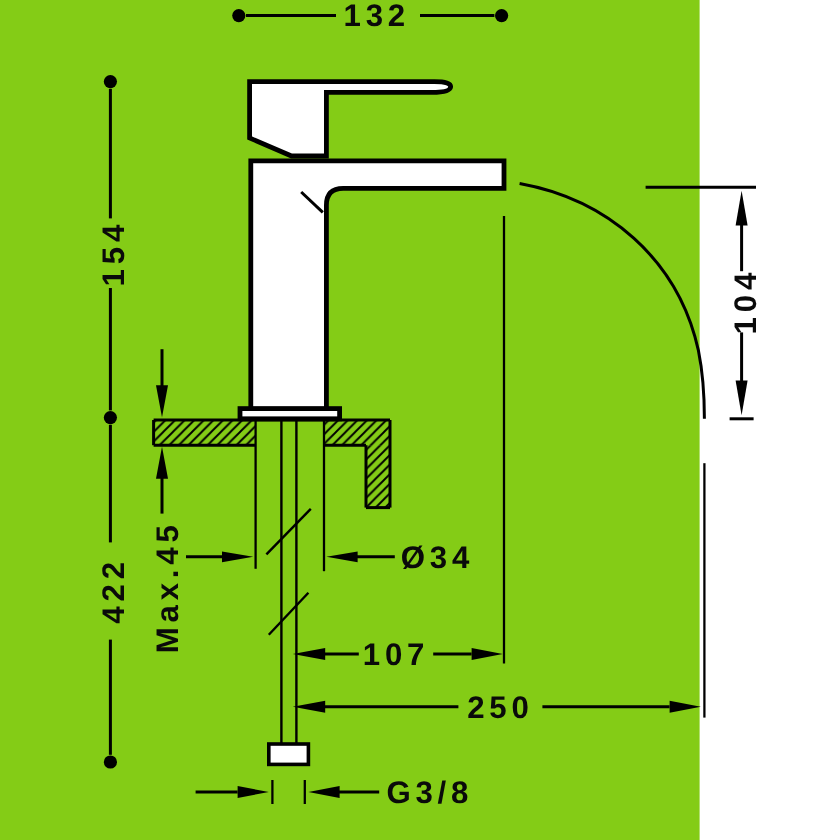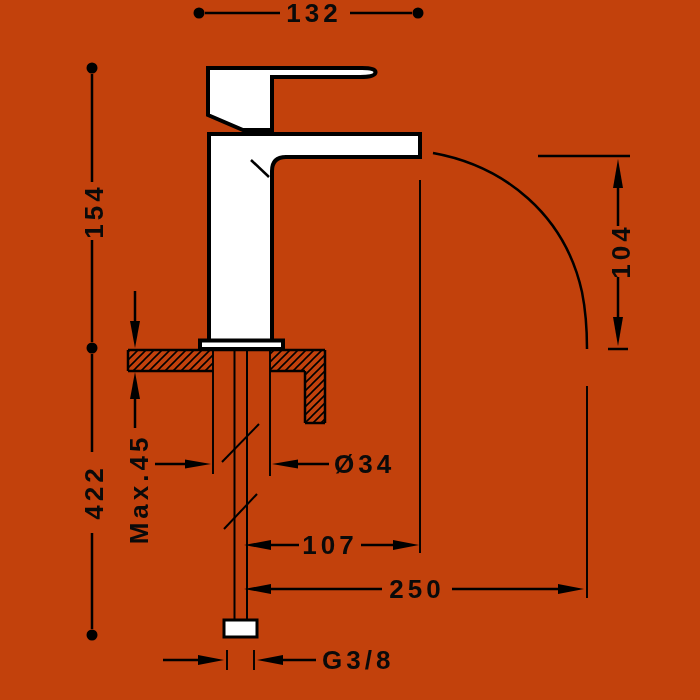--- a/index.html
+++ b/index.html
@@ -1,16 +1,16 @@
 <!DOCTYPE html>
 <html><head>
 <meta charset="utf-8">
 <style>
   html,body{margin:0;padding:0;background:#fff;}
-  .stage{width:700px;height:700px;background:#c2410c;position:relative;font-family:"Liberation Sans",sans-serif;}
+  .stage{width:583px;height:700px;background:#84cc16;position:relative;font-family:"Liberation Sans",sans-serif;}
   svg{display:block;}
   .outline{fill:#ffffff;stroke:#000000;stroke-width:4;stroke-linejoin:miter;}
   .thinline{stroke:#000000;stroke-width:2;fill:none;}
   .medline{stroke:#000000;stroke-width:2.5;fill:none;}
   .dimline{stroke:#000000;stroke-width:2.5;fill:none;}
   .extline{stroke:#000000;stroke-width:1.9;fill:none;}
   .arrow{fill:#000000;stroke:none;}
   .dot{fill:#000000;stroke:none;}
   .dimtext{font-family:"Liberation Sans",sans-serif;font-size:26px;font-weight:bold;letter-spacing:4px;fill:#0a0a0a;}
   .hatchrect{stroke:none;}

